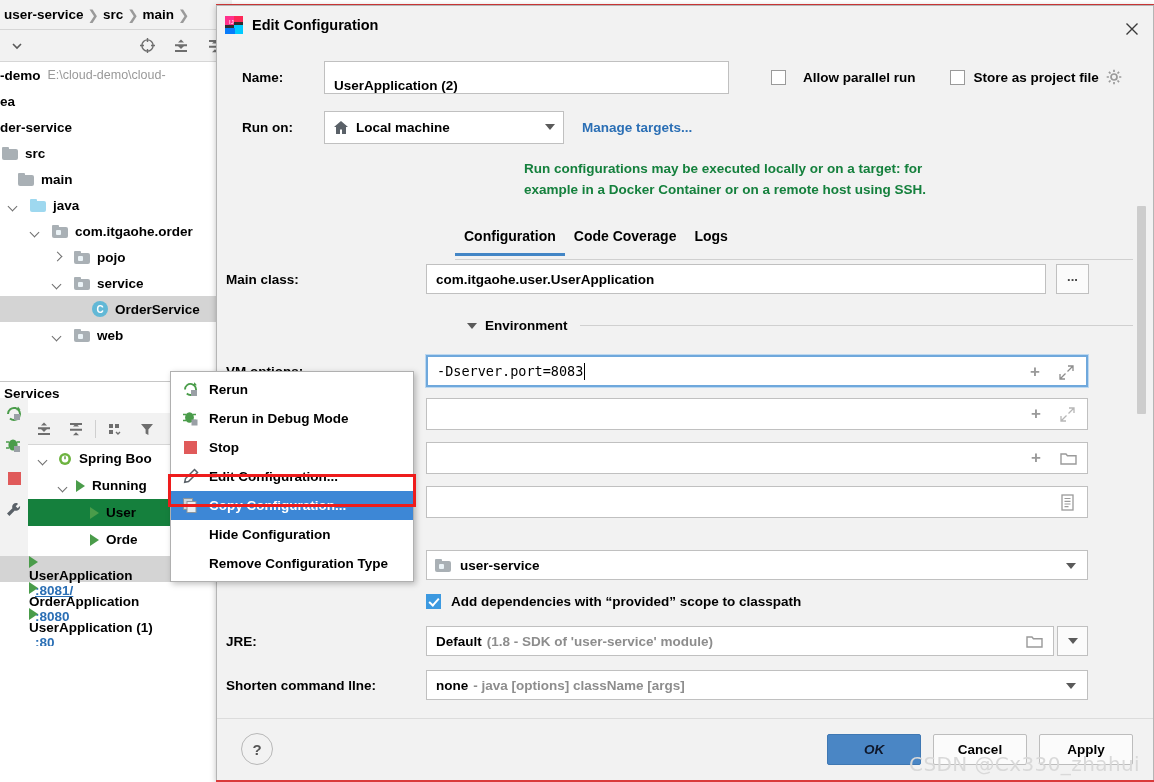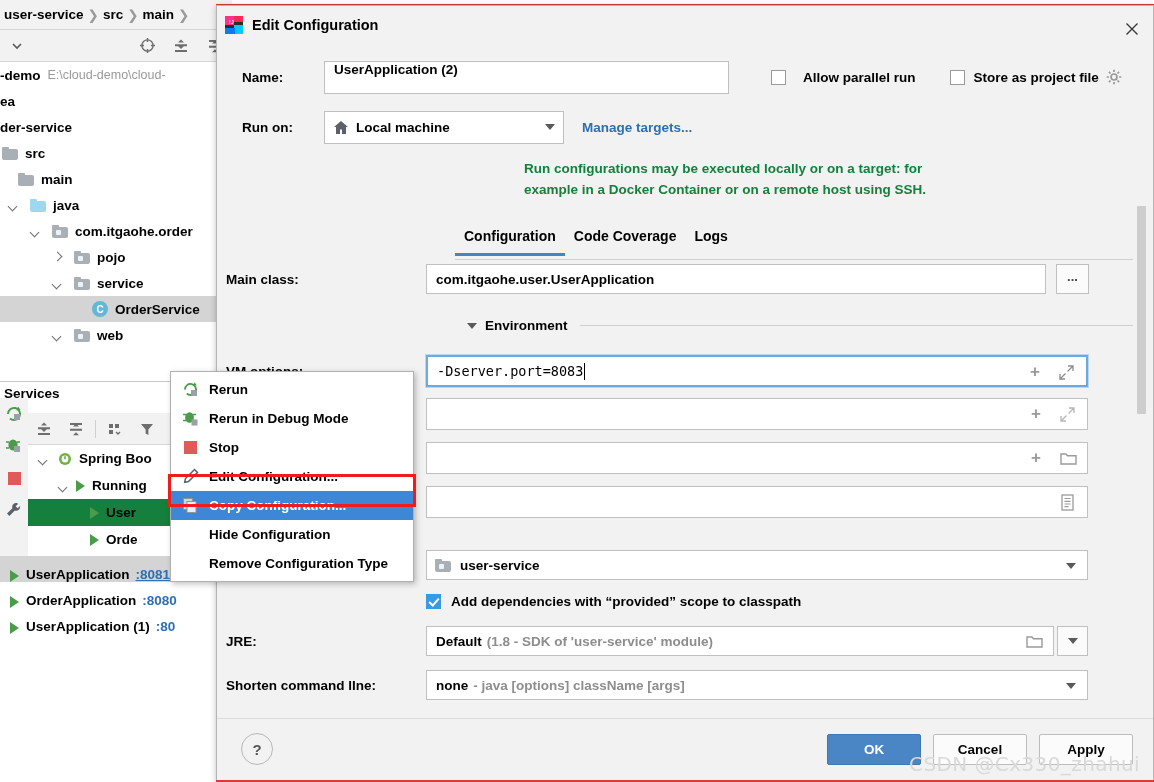--- a/index.html
+++ b/index.html
@@ -47,39 +47,39 @@
   #services .title{font-weight:bold;font-size:13.5px;padding:4px 0 4px 4px;}
   #svc-left{position:absolute;left:0;top:398px;width:28px;height:162px;background:#f2f2f2;}
   #svc-left .sb{height:32px;display:flex;align-items:center;justify-content:center;}
   #svc-toolbar{position:absolute;left:28px;top:413px;width:186px;height:32px;background:#f2f2f2;
      border-bottom:1px solid #d6d6d6;display:flex;align-items:center;box-sizing:border-box;}
   #svc-toolbar .tb{width:32px;height:26px;display:flex;align-items:center;justify-content:center;}
   #svc-tree{position:absolute;left:28px;top:445px;width:186px;height:115px;background:#fff;overflow:hidden;}
   #svc-tree .srow{height:27px;display:flex;align-items:center;white-space:nowrap;font-weight:bold;font-size:13.5px;}
   #svc-tree .srow.sel{background:#15803d;}
   #runlist{position:absolute;left:0;top:556px;width:214px;height:90px;background:#fff;overflow:hidden;}
-  #runlist .rrow{height:26px;display:flex;align-items:flex-end;white-space:nowrap;font-weight:bold;font-size:13.5px;padding-left:10px;}
+  #runlist .rrow{height:26px;display:flex;align-items:flex-start;white-space:nowrap;font-weight:bold;font-size:13.5px;padding-left:29px;flex-direction:column;}
   #runlist .rrow.sel{background:#d4d4d4;}
   .port{color:#2b6fb5;font-weight:bold;}
   .port.u{text-decoration:underline;}
   .playg{width:0;height:0;border-left:9px solid #4a9c4a;border-top:6px solid transparent;
      border-bottom:6px solid transparent;margin-right:7px;flex:none;}
   
   #dialog{position:absolute;left:216px;top:5px;width:938px;height:777px;background:#f2f2f2;
      border:1px solid #b5b5b5;box-sizing:border-box;box-shadow:0 1px 6px rgba(0,0,0,.25);}
   #dlg-title{height:38px;display:flex;align-items:center;padding:0 8px;box-sizing:border-box;}
   #dlg-title .ijicon{width:18px;height:18px;margin-right:9px;flex:none;}
   #dlg-title .tx{font-weight:bold;font-size:14.5px;}
   #dlg-close{position:absolute;right:12px;top:14px;width:18px;height:18px;cursor:default;}
   .row{display:flex;align-items:center;}
   #name-row{position:absolute;left:25px;top:54px;right:14px;height:34px;}
   .lbl{font-weight:bold;font-size:13.5px;}
   #name-label{width:82px;}
   #name-input{flex:0 0 405px;height:33px;background:#fff;border:1px solid #c0c0c0;
-     box-sizing:border-box;display:flex;align-items:flex-start;padding-left:9px;font-weight:bold;font-size:13.5px;}
+     box-sizing:border-box;display:flex;align-items:flex-end;padding-left:9px;font-weight:bold;font-size:13.5px;}
   .cb{width:15px;height:15px;border:1px solid #9a9a9a;background:#fff;box-sizing:border-box;flex:none;}
   .cb.on{background:#3c99e0;border-color:#3c99e0;position:relative;}
   .cb.on::after{content:"";position:absolute;left:4px;top:1px;width:4px;height:8px;
      border-right:2px solid #fff;border-bottom:2px solid #fff;transform:rotate(42deg);}
   #runon-row{position:absolute;left:25px;top:104px;height:34px;}
   #runon-label{width:82px;}
   #runon-combo{width:240px;height:33px;background:#fff;border:1px solid #c0c0c0;box-sizing:border-box;
      display:flex;align-items:center;padding:0 8px;}
   #runon-combo .txt{font-weight:bold;font-size:13.5px;flex:1;margin-left:7px;}
   .caret{width:0;height:0;border-left:5px solid transparent;border-right:5px solid transparent;
@@ -111,21 +111,21 @@
   #redtext{position:absolute;left:598px;top:385px;color:#f21c1c;font-size:21px;line-height:31px;
      font-family:"DejaVu Sans","Liberation Sans",sans-serif;white-space:nowrap;}
   
   #dlg-sep{position:absolute;left:0;bottom:62px;width:100%;height:1px;background:#dcdcdc;}
   #help-btn{position:absolute;left:24px;bottom:16px;width:30px;height:30px;border-radius:50%;
      border:1px solid #b8b8b8;background:#f2f2f2;display:flex;align-items:center;justify-content:center;
      font-weight:bold;color:#555;font-size:15px;}
   #btns{position:absolute;right:20px;bottom:16px;display:flex;gap:12px;}
   .dbtn{width:94px;height:31px;border:1px solid #bdbdbd;background:#fbfbfb;border-radius:2px;
      display:flex;align-items:center;justify-content:center;font-weight:bold;font-size:13.5px;box-sizing:border-box;}
-  .dbtn.primary{background:#4a86c5;border-color:#3f78b3;color:#ffffff;}
+  .dbtn.primary{background:#4a86c5;border-color:#3f78b3;color:#0f172a;font-style:italic;}
   #watermark{position:absolute;right:14px;bottom:6px;color:#d9d9d9;font-size:20px;
      font-family:"DejaVu Sans","Liberation Sans",sans-serif;letter-spacing:.4px;white-space:nowrap;}
   
   #ctxmenu{position:absolute;left:170px;top:371px;width:244px;background:#fff;border:1px solid #b0b0b0;
      box-shadow:2px 2px 6px rgba(0,0,0,.25);box-sizing:border-box;padding:3px 0;}
   #ctxmenu .mi{height:29px;display:flex;align-items:center;padding-left:9px;white-space:nowrap;
      font-size:13.5px;font-weight:bold;box-sizing:border-box;}
   #ctxmenu .mi .mico{width:20px;height:18px;margin-right:9px;flex:none;display:flex;align-items:center;justify-content:center;}
   #ctxmenu .mi.hl{background:#3d87d6;color:#fff;}
   #ctx-highlight-box{position:absolute;left:168px;top:474px;width:248px;height:33px;

